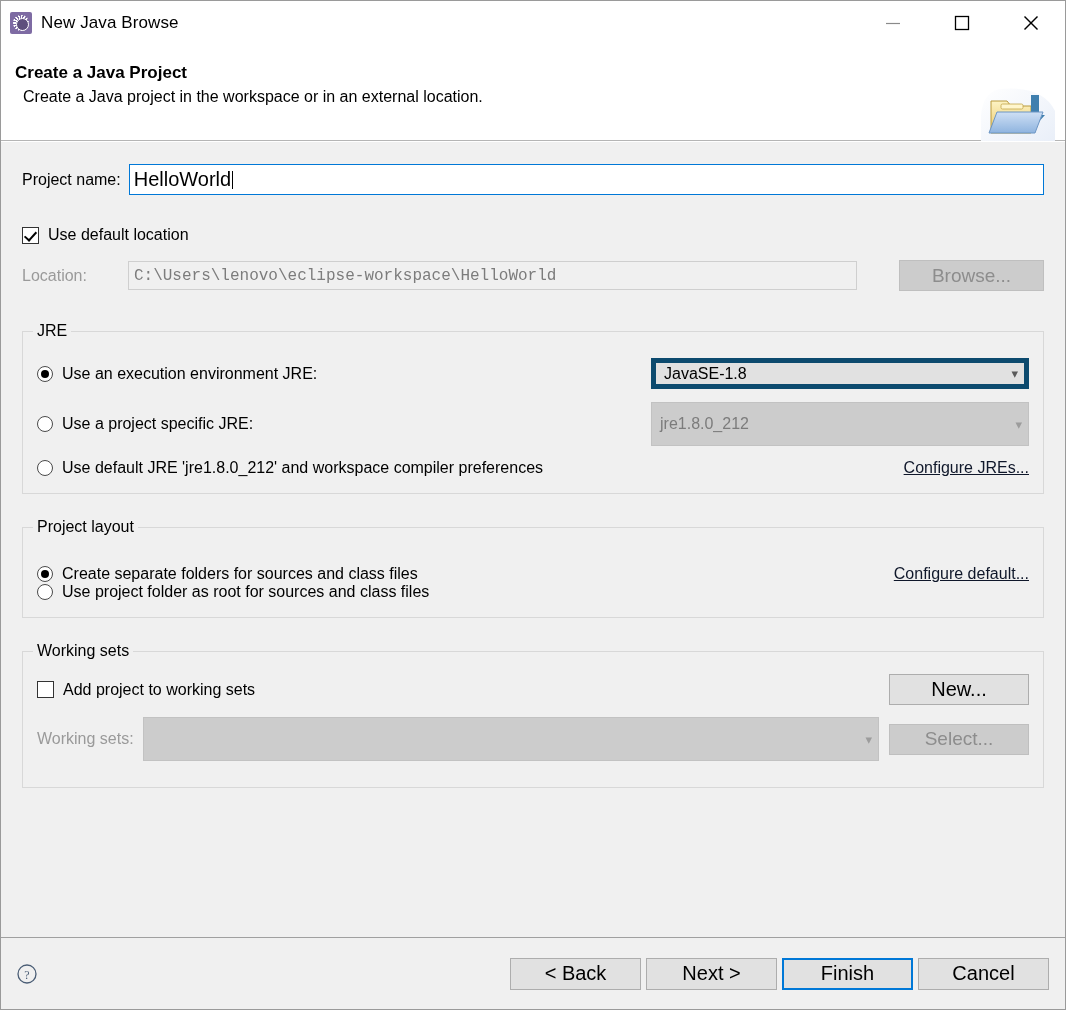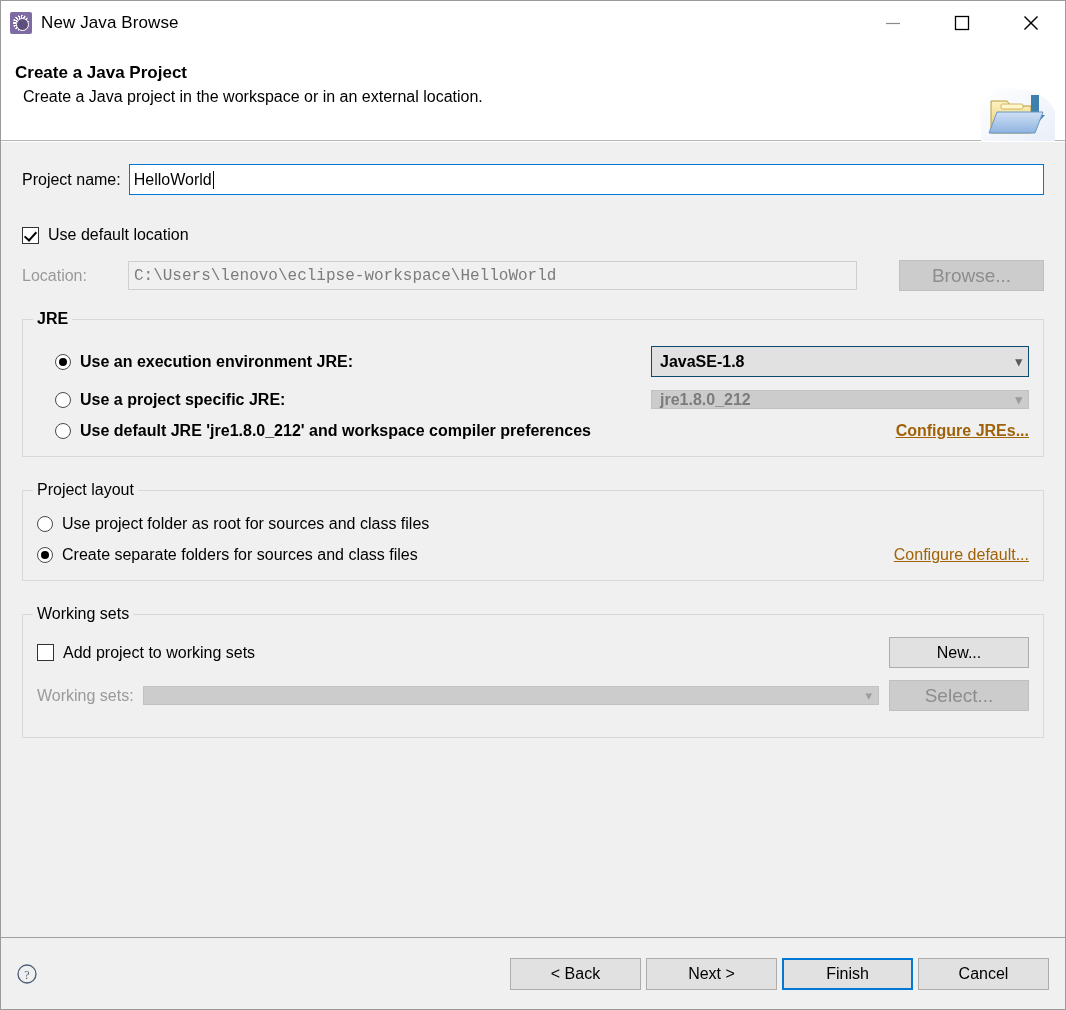--- a/index.html
+++ b/index.html
@@ -103,21 +103,21 @@
   
   .row { display: flex; align-items: center; }
 
   .lbl { font-size: 16px; color: #000000; white-space: nowrap; }
   .lbl-dis { font-size: 16px; color: #9a9a9a; white-space: nowrap; }
 
   .textfield {
     height: 31px;
     background: #ffffff;
     border: 1px solid #0078d7;
-    font-size: 16px; color: #000000;
+    font-size: 20px; color: #000000;
     padding: 0 4px;
     display: flex; align-items: center;
     position: relative;
   }
   .caret {
     display: inline-block;
     width: 1px; height: 18px;
     background: #000; margin-left: 1px;
   }
   .textfield-dis {
@@ -126,49 +126,49 @@
     border: 1px solid #cfcfcf;
     font-size: 16px; color: #7c7c7c;
     padding: 0 5px;
     display: flex; align-items: center; font-family: Liberation Mono, monospace;
   }
 
   .btn {
     height: 31px;
     background: #e1e1e1;
     border: 1px solid #adadad;
-    font-size: 16px; color: #000000;
+    font-size: 20px; color: #000000;
     display: flex; align-items: center; justify-content: center;
     padding: 0 12px;
     font-family: "Liberation Sans", sans-serif;
   }
   .btn-dis {
     height: 31px;
     background: #cccccc;
     border: 1px solid #bfbfbf;
     font-size: 19px; color: #8d8d8d;
     display: flex; align-items: center; justify-content: center;
     padding: 0 12px;
   }
   .btn-default {
     border: 2px solid #0078d7;
     background: #e1e1e1;
   }
 
   .combo {
     height: 31px;
     background: #e1e1e1;
-    border: 1px solid #0c4a6e;
+    border: 5px solid #0c4a6e;
     display: flex; align-items: center;
     padding: 0 6px 0 8px;
     font-size: 16px; color: #000000;
     justify-content: space-between;
   }
   .combo-dis {
-    height: 19px;
+    height: 44px;
     background: #cccccc;
     border: 1px solid #c2c2c2;
     display: flex; align-items: center;
     padding: 0 6px 0 8px;
     font-size: 16px; color: #7c7c7c;
     justify-content: space-between;
   }
   .chev { color: #5a5a5a; font-size: 13px; line-height: 1; }
   .chev-dis { color: #9c9c9c; font-size: 13px; line-height: 1; }
 
@@ -198,21 +198,21 @@
   }
   .radio.checked::after {
     content: "";
     position: absolute; left: 3px; top: 3px;
     width: 8px; height: 8px;
     border-radius: 50%;
     background: #000000;
   }
 
   .link {
-    font-size: 16px; color: #a16207;
+    font-size: 16px; color: #0f172a;
     text-decoration: underline;
     white-space: nowrap;
   }
 
   
   .group {
     border: 1px solid #d8d8d8;
     position: relative;
     margin-top: 22px;
     padding: 24px 14px 14px 14px;
@@ -321,21 +321,21 @@
       </div>
 
       <div class="row" style="margin-top:16px;gap:32px;">
         <div class="lbl-dis">Location:</div>
         <div class="textfield-dis" style="flex:1; margin-left:9px;">
           <span>C:\Users\lenovo\eclipse-workspace\HelloWorld</span>
         </div>
         <div class="btn-dis" style="width:145px; margin-left:10px;">Browse...</div>
       </div>
 
-      <div class="group" style="margin-top:28px; padding:26px 14px 16px 32px;font-weight:bold;">
+      <div class="group" style="margin-top:40px; padding:26px 14px 16px 14px;">
         <div class="group-title">JRE</div>
 
         <div class="row">
           <div class="radio checked"></div>
           <div class="lbl">Use an execution environment JRE:</div>
           <div class="combo" style="width:378px; margin-left:auto;">
             <span>JavaSE-1.8</span>
             <span class="chev">▾</span>
           </div>
         </div>
@@ -352,29 +352,29 @@
         <div class="row" style="margin-top:13px;">
           <div class="radio"></div>
           <div class="lbl">Use default JRE 'jre1.8.0_212' and workspace compiler preferences</div>
           <div class="link" style="margin-left:auto;">Configure JREs...</div>
         </div>
       </div>
 
       <div class="group" style="margin-top:33px; padding:24px 14px 16px 14px;">
         <div class="group-title">Project layout</div>
 
-        <div class="row">
-          <div class="radio"></div>
-          <div class="lbl">Use project folder as root for sources and class files</div>
-        </div>
-
         <div class="row" style="margin-top:13px;">
           <div class="radio checked"></div>
           <div class="lbl">Create separate folders for sources and class files</div>
           <div class="link" style="margin-left:auto;">Configure default...</div>
+        </div>
+
+        <div class="row">
+          <div class="radio"></div>
+          <div class="lbl">Use project folder as root for sources and class files</div>
         </div>
       </div>
 
       <div class="group" style="margin-top:33px; padding:22px 14px 26px 14px;">
         <div class="group-title">Working sets</div>
 
         <div class="row">
           <div class="checkbox"></div>
           <div class="lbl">Add project to working sets</div>
           <div class="btn" style="width:140px; margin-left:auto;">New...</div>

